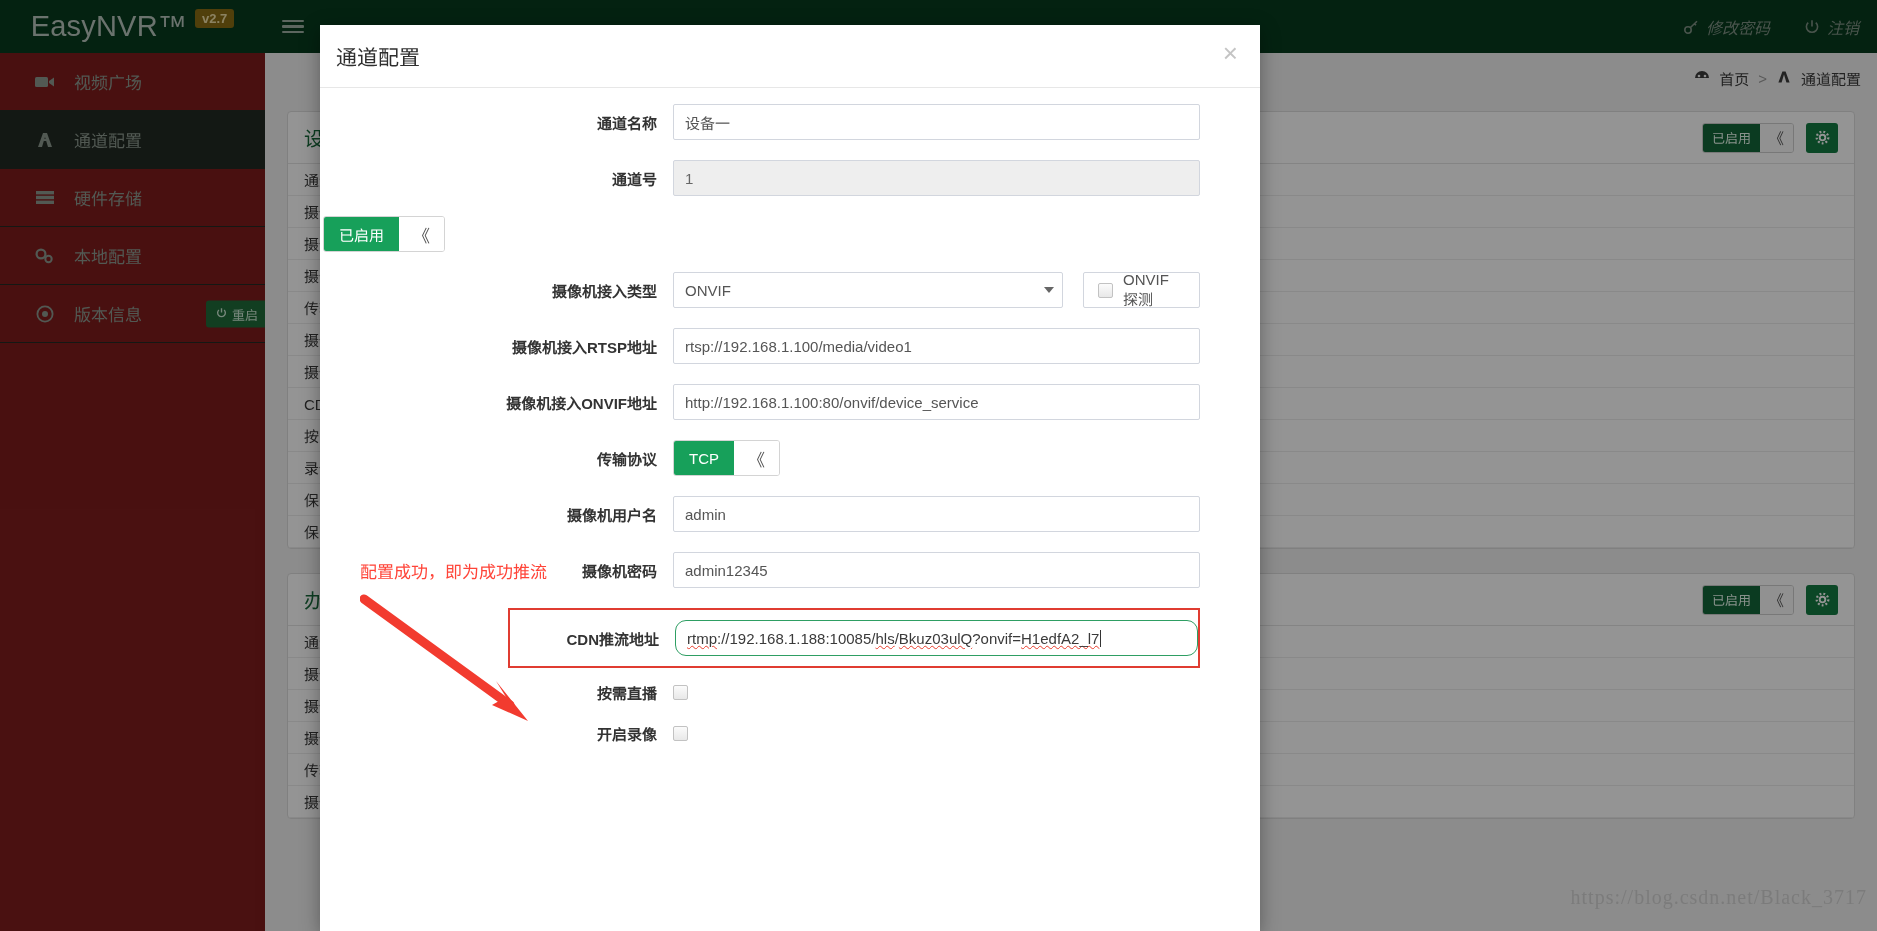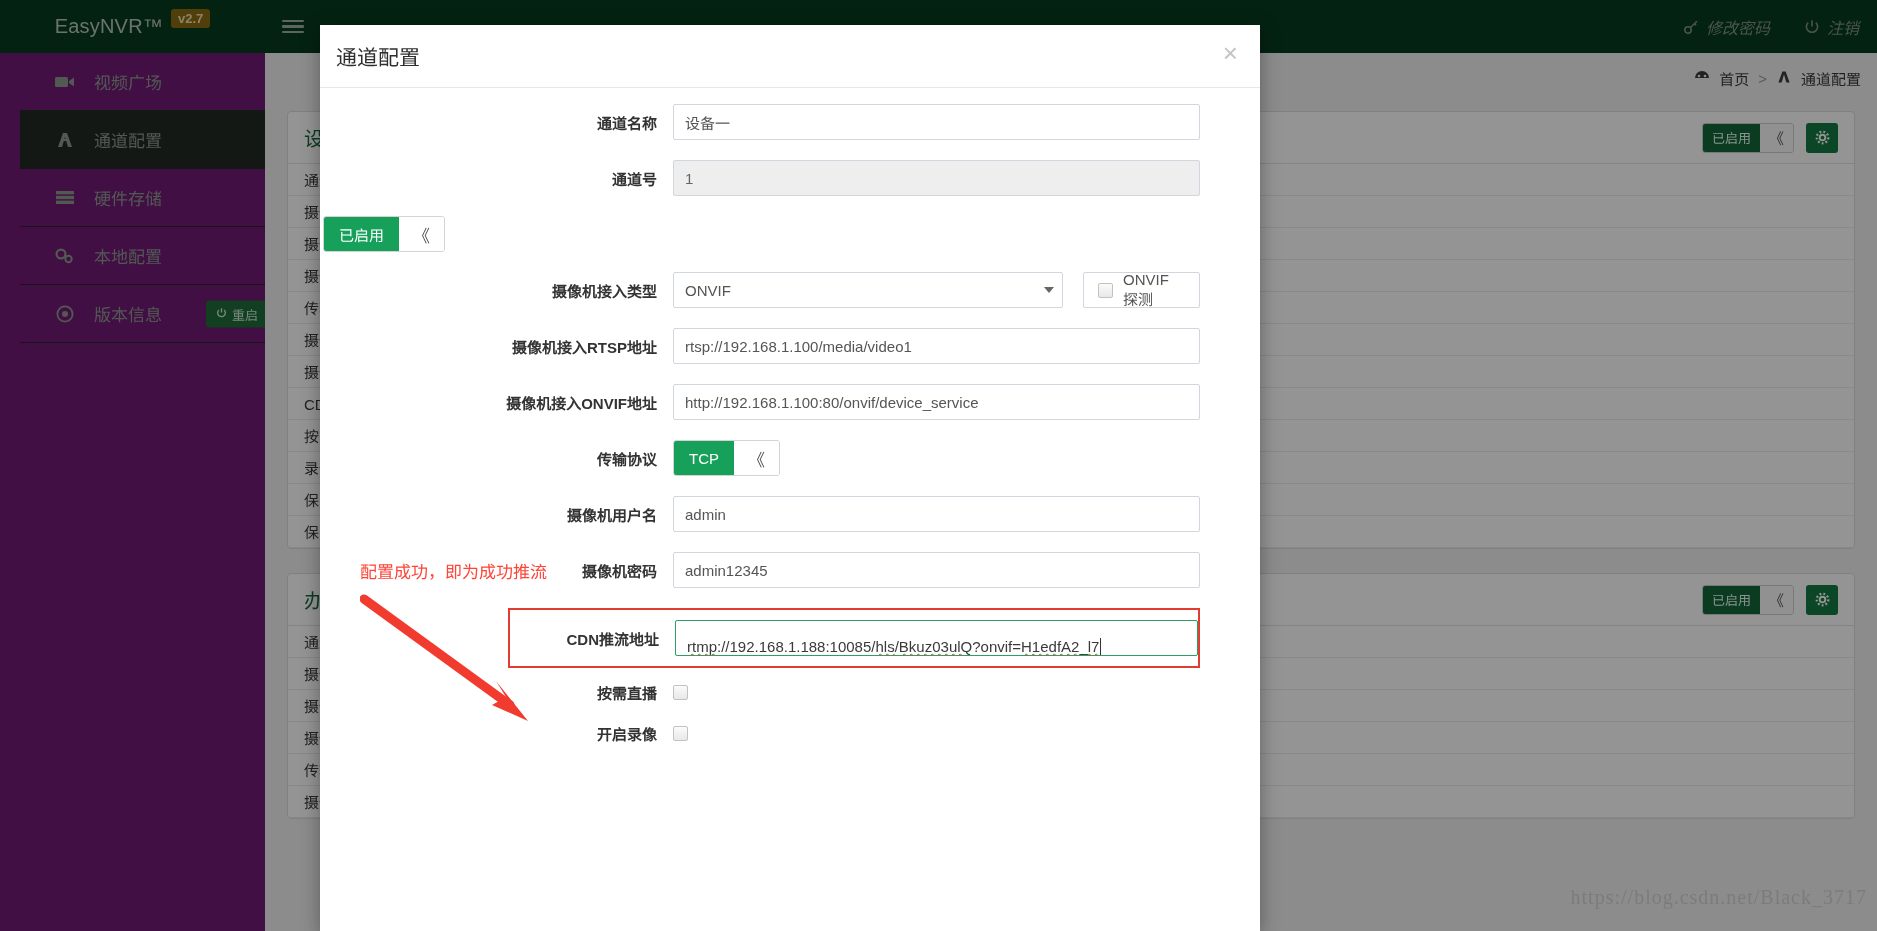--- a/index.html
+++ b/index.html
@@ -18,43 +18,42 @@
 
   .topbar {
     position: absolute; top: 0; left: 0; right: 0; height: 53px;
     background: #073b1e; display: flex; align-items: center;
   }
   .brand-block {
     width: 265px; height: 53px; background: #073b1e;
     display: flex; align-items: center; justify-content: center; gap: 8px;
   }
   .brand-text {
-    color: #b9c6bd; font-size: 20px; font-weight: 400; letter-spacing: .2px;
+    color: #b9c6bd; font-size: 29px; font-weight: 400; letter-spacing: .2px;
     font-family: "Liberation Sans", sans-serif;
   }
   .brand-ver {
     background: #8a6d14; color: #f0e0a8; font-size: 13px; font-weight: bold;
     padding: 2px 7px; border-radius: 3px; position: relative; top: -8px;
   }
   .hamburger {
     width: 56px; height: 53px; display: flex; align-items: center; justify-content: center;
     cursor: pointer;
   }
   .hamburger .bar { display: block; width: 22px; height: 2.5px; background: #9fb0a4; margin: 3px 0; border-radius: 1px; }
   .topbar-right {
     margin-left: auto; display: flex; align-items: center; gap: 34px;
     padding-right: 18px; color: #7f9184; font-size: 16px; font-style: italic;
   }
   .topbar-right .tr-item { display: flex; align-items: center; gap: 7px; cursor: pointer; }
   .topbar-right svg { display: block; }
 
   .sidebar {
     position: absolute; top: 53px; left: 0; width: 294px; bottom: 0;
-    background: #701a75;
-    padding-left: 20px;
+    background: #7f1d1d;
   }
   .side-item {
     height: 58px; display: flex; align-items: center; padding: 0 0 0 34px;
     color: #8d9a90; font-size: 17px; gap: 18px; cursor: pointer;
     border-bottom: 1px solid #232a24; position: relative;
   }
   .side-item.active { background: #222a23; }
   .side-icon { width: 22px; display: flex; align-items: center; justify-content: center; color: #8d9a90; }
   .restart-btn {
     position: absolute; right: 26px; top: 50%; transform: translateY(-50%);
@@ -509,21 +508,21 @@
       <div class="frow">
         <div class="flabel">摄像机密码</div>
         <div class="fctl">
           <input class="inp" type="text" value="admin12345" style="">
         </div>
       </div>
 
       <div class="frow highlight">
         <div class="flabel">CDN推流地址</div>
         <div class="fctl">
-          <div class="inp" style="display:flex;align-items:flex-end;white-space:nowrap;overflow:hidden;">
+          <div class="inp" style="display:flex;align-items:center;white-space:nowrap;overflow:hidden;border-radius:11px;">
             <span class="spell">rtmp</span>
               <span>://192.168.1.188:10085/</span>
               <span class="spell">hls</span>
               <span>/</span>
               <span class="spell">Bkuz03ulQ</span>
               <span>?onvif=</span>
               <span class="spell">H1edfA2_l7</span>
               <span class="caret-bar"></span>
           </div>
         </div>

